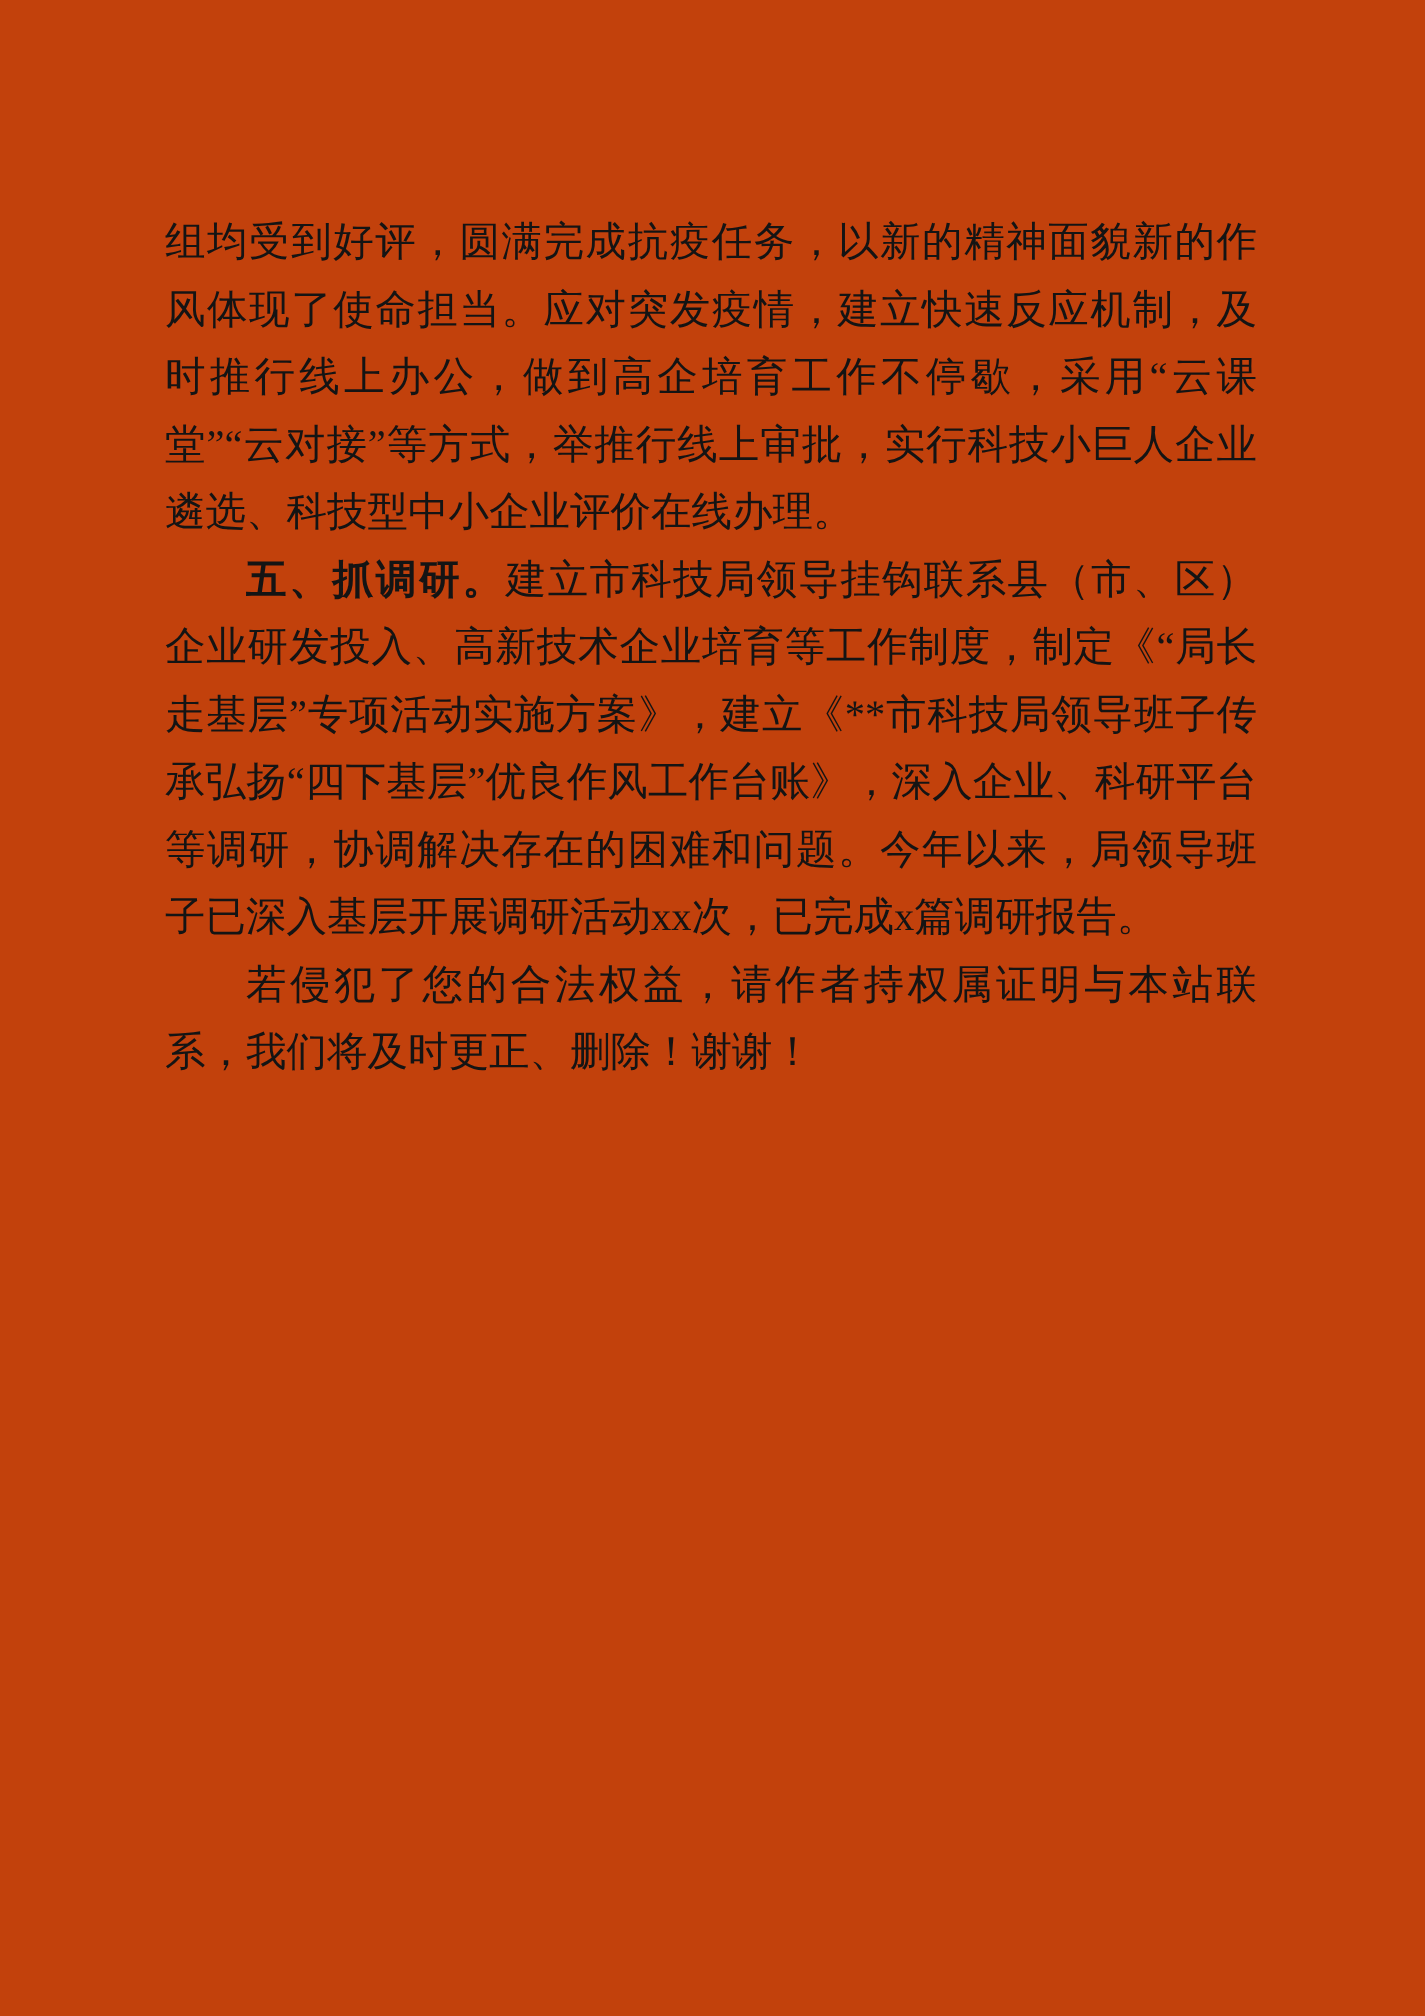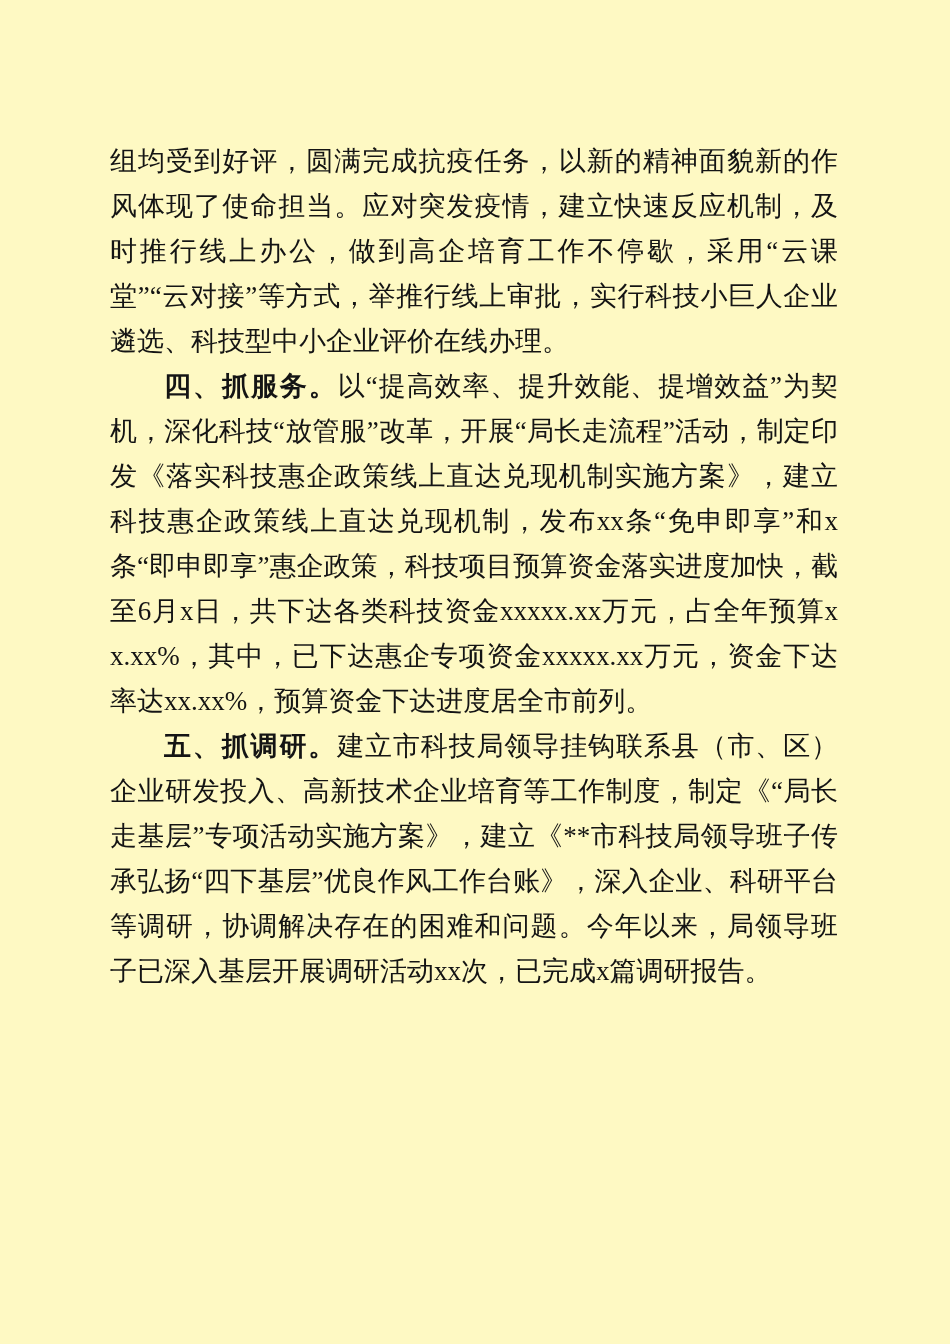--- a/index.html
+++ b/index.html
@@ -4,21 +4,21 @@
 <style>
   html, body {
     margin: 0;
     padding: 0;
     background: #ffffff;
   }
   .page {
     position: relative;
     width: 950px;
     height: 1344px;
-    background: #fef9c3;
+    background: #c2410c;
     box-sizing: border-box;
     padding: 139px 112px 0 110px;
     overflow: hidden;
   }
   .para {
     margin: 0;
     padding: 0;
     font-family: "Liberation Serif", "DejaVu Serif", serif;
     font-size: 27px;
     line-height: 45px;
@@ -36,20 +36,20 @@
     letter-spacing: 1px;
   }
 </style>
 </head>
 <body>
 
 <div class="page">
 
   <p class="para"><b class="lead"></b><span>组均受到好评，圆满完成抗疫任务，以新的精神面貌新的作风体现了使命担当。应对突发疫情，建立快速反应机制，及时推行线上办公，做到高企培育工作不停歇，采用“云课堂”“云对接”等方式，举推行线上审批，实行科技小巨人企业遴选、科技型中小企业评价在线办理。</span></p>
 
-  <p class="para indent"><b class="lead">四、抓服务。</b><span>以“提高效率、提升效能、提增效益”为契机，深化科技“放管服”改革，开展“局长走流程”活动，制定印发《落实科技惠企政策线上直达兑现机制实施方案》，建立科技惠企政策线上直达兑现机制，发布xx条“免申即享”和x条“即申即享”惠企政策，科技项目预算资金落实进度加快，截至6月x日，共下达各类科技资金xxxxx.xx万元，占全年预算xx.xx%，其中，已下达惠企专项资金xxxxx.xx万元，资金下达率达xx.xx%，预算资金下达进度居全市前列。</span></p>
 
   <p class="para indent"><b class="lead">五、抓调研。</b><span>建立市科技局领导挂钩联系县（市、区）企业研发投入、高新技术企业培育等工作制度，制定《“局长走基层”专项活动实施方案》，建立《**市科技局领导班子传承弘扬“四下基层”优良作风工作台账》，深入企业、科研平台等调研，协调解决存在的困难和问题。今年以来，局领导班子已深入基层开展调研活动xx次，已完成x篇调研报告。</span></p>
 
 
+  <p class="para indent"><b class="lead"></b><span>若侵犯了您的合法权益，请作者持权属证明与本站联系，我们将及时更正、删除！谢谢！</span></p>
 
 
 </div>
 
 </body></html>

